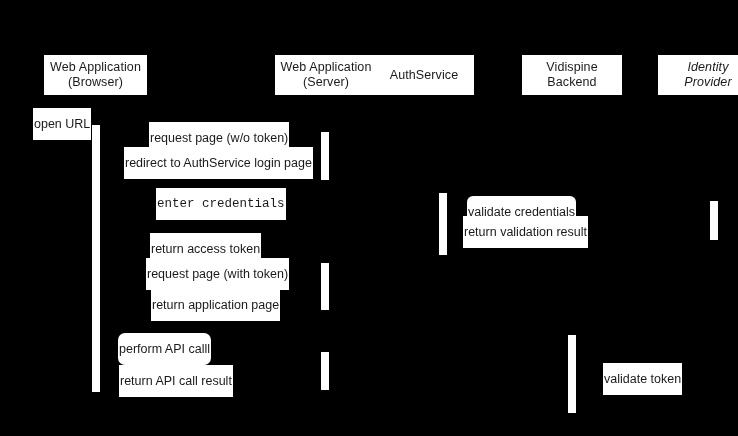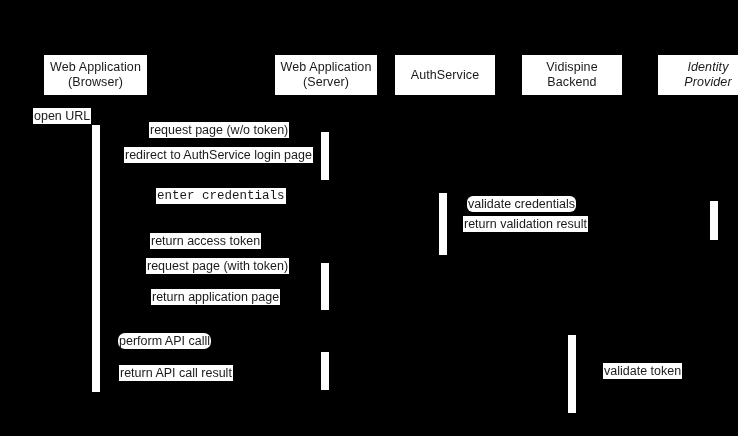--- a/index.html
+++ b/index.html
@@ -38,33 +38,33 @@
     position: absolute;
     background: #ffffff;
   }
   
   .msg-label {
     position: absolute;
     background: #ffffff;
     color: #1a1a1a;
     font-size: 12.5px;
     line-height: 16px;
-    padding: 0px 1px;
+    padding: 8px 1px;
     white-space: nowrap;
   }
 </style>
 </head>
 <body>
 
 <div id="diagram">
     <div class="participant" style="left: 24px; top: 55px; width: 103px; height: 40px;">Web Application
 (Browser)</div>
     <div class="participant" style="left: 255px; top: 55px; width: 102px; height: 40px;">Web Application
 (Server)</div>
-    <div class="participant" style="left: 375px; top: 55px; width: 100px; height: 40px; text-align: center;">AuthService</div>
+    <div class="participant" style="left: 354px; top: 55px; width: 100px; height: 40px; text-align: center;">AuthService</div>
     <div class="participant" style="left: 502px; top: 55px; width: 100px; height: 40px;">Vidispine
 Backend</div>
     <div class="participant" style="left: 638px; top: 55px; width: 100px; height: 40px; font-style: italic;">Identity
 Provider</div>
     <div class="activation" style="left: 72px; top: 125px; width: 8px; height: 267px;"></div>
     <div class="activation" style="left: 301px; top: 132px; width: 8px; height: 48px;"></div>
     <div class="activation" style="left: 301px; top: 263px; width: 8px; height: 47px;"></div>
     <div class="activation" style="left: 301px; top: 352px; width: 8px; height: 38px;"></div>
     <div class="activation" style="left: 419px; top: 193px; width: 8px; height: 62px;"></div>
     <div class="activation" style="left: 690px; top: 201px; width: 8px; height: 39px;"></div>

